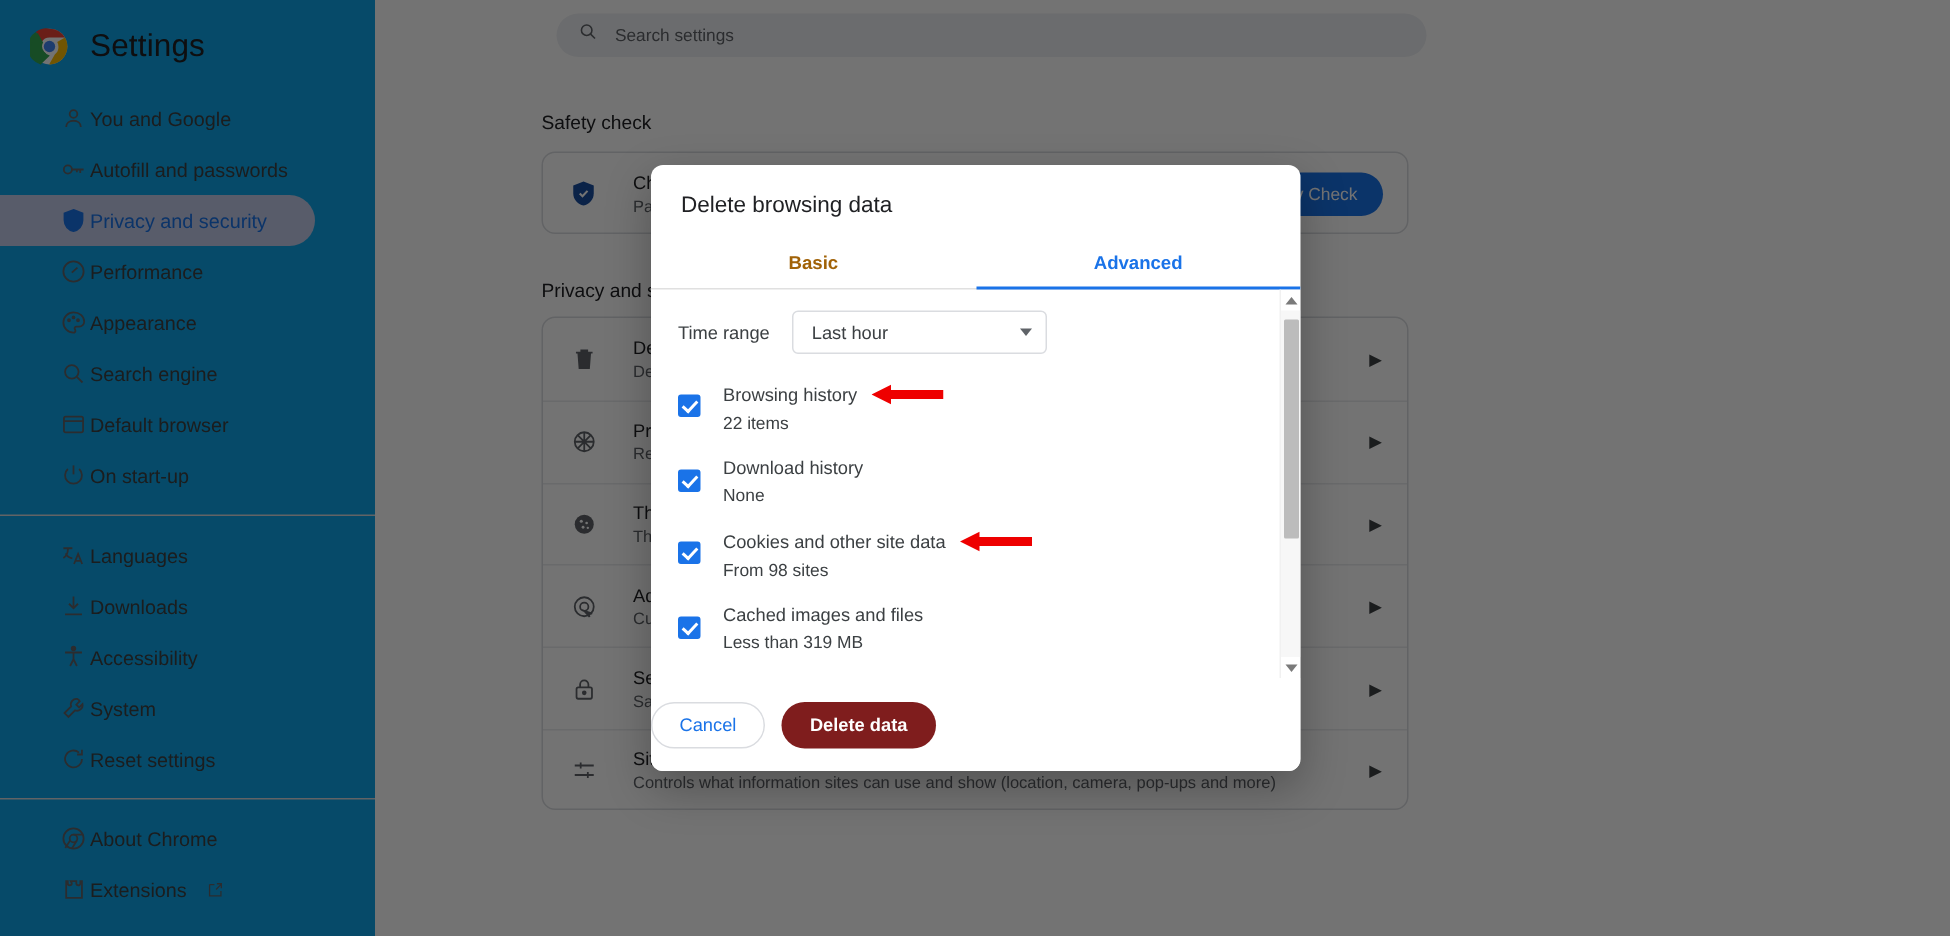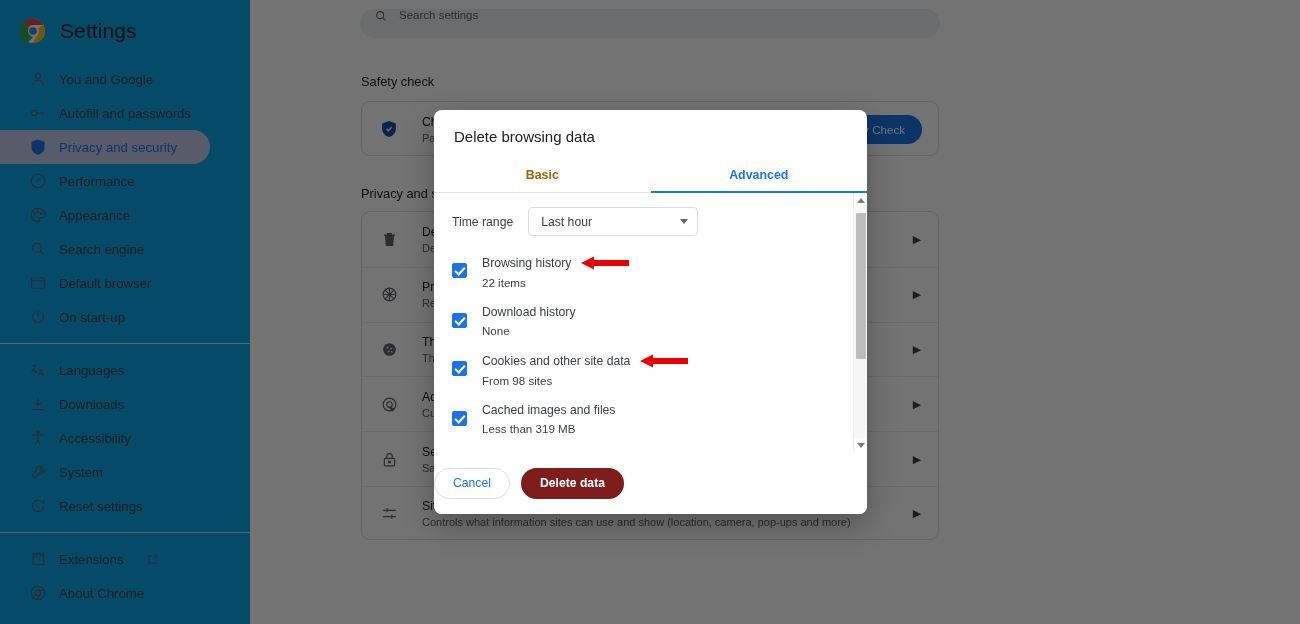--- a/index.html
+++ b/index.html
@@ -15,40 +15,40 @@
   
   .page { position: absolute; inset: 0; }
 
   .sidebar { position: absolute; left: 0; top: 0; width: 250px; height: 624px; background: #0ea5e9; }
   .brand { display: flex; align-items: center; gap: 14px; padding: 10px 0 0 20px; height: 52px; }
   .chrome-logo { width: 26px; height: 26px; flex: none; }
   .brand-title { font-size: 21px; color: #202124; letter-spacing: .1px; }
 
   .nav { margin-top: 10px; }
   .nav-item {
-    display: flex; align-items: center; gap: 12px;
-    height: 34px; padding-left: 28px; margin-right: 40px;
+    display: flex; align-items: center; gap: 2px;
+    height: 34px; padding-left: 39px; margin-right: 40px;
     border-radius: 0 17px 17px 0;
     font-size: 13.2px; color: #3c4043; cursor: pointer;
   }
   .nav-item .ic { width: 19px; height: 19px; flex: none; display: flex; align-items: center; justify-content: center; }
   .nav-item .ic svg { width: 18px; height: 18px; stroke: #5f6368; fill: none; stroke-width: 1.6; }
   .nav-item.active { background: #c3ccea; color: #1a73e8; }
   .nav-item.active .ic svg { stroke: #1a73e8; fill: #1a73e8; }
   .nav-item .lbl { white-space: nowrap; }
   .nav-sep { height: 1px; background: #dadce0; margin: 9px 0 9px 0; }
   .ext-ic { width: 13px; height: 13px; margin-left: 10px; }
   .ext-ic svg { width: 13px; height: 13px; stroke: #5f6368; fill: none; stroke-width: 1.6; }
 
   
   .main { position: absolute; left: 250px; top: 0; right: 0; height: 624px; }
   .search-bar {
-    position: absolute; left: 110px; top: 9px; width: 580px; height: 29px;
+    position: absolute; left: 121px; top: 9px; width: 580px; height: 29px;
     background: #eef0f3; border-radius: 15px;
-    display: flex; gap: 11px; padding-left: 14px;
+    display: flex; align-items: center; gap: 11px; padding-left: 14px;
   }
   .search-bar svg { width: 14px; height: 14px; stroke: #5f6368; fill: none; stroke-width: 1.8; }
   .search-ph { font-size: 11.5px; color: #5f6368; }
 
   .sec-head { position: absolute; left: 111px; font-size: 12.8px; color: #202124; }
   #safety-head { top: 74px; }
   #privacy-head { top: 186px; }
 
   .card {
     position: absolute; left: 111px; width: 578px;
@@ -285,37 +285,37 @@
               </svg>
             </span>
           <span class="lbl">Reset settings</span>
         </div>
 
         <div class="nav-sep"></div>
 
         <div class="nav-item">
           <span class="ic">
               <svg viewBox="0 0 24 24">
+                <circle cx="12" cy="12" r="9"></circle>
+                <circle cx="12" cy="12" r="3.4"></circle>
+                <path d="M12 8.6h8.6M9 13.8L4.7 20.5M15 13.8L10.6 20.8"></path>
+              </svg>
+            </span>
+          <span class="lbl">About Chrome</span>
+        </div>
+        <div class="nav-item">
+          <span class="ic">
+              <svg viewBox="0 0 24 24">
                 <path d="M9.5 4.5h5v2a1.8 1.8 0 1 0 3.6 0v-2h1.4v15H5.5v-15h1.4v2a1.8 1.8 0 1 0 3.6 0z"></path>
               </svg>
             </span>
           <span class="lbl">Extensions</span>
           <span class="ext-ic"><svg viewBox="0 0 24 24">
                 <path d="M5 5h6M5 5v14h14v-6M13 11l6.5-6.5M14 4h5.5V9.5"></path>
               </svg></span>
-        </div>
-        <div class="nav-item">
-          <span class="ic">
-              <svg viewBox="0 0 24 24">
-                <circle cx="12" cy="12" r="9"></circle>
-                <circle cx="12" cy="12" r="3.4"></circle>
-                <path d="M12 8.6h8.6M9 13.8L4.7 20.5M15 13.8L10.6 20.8"></path>
-              </svg>
-            </span>
-          <span class="lbl">About Chrome</span>
         </div>
       </div>
     </div>
 
     <div class="main">
 
       <div class="search-bar">
         <span><svg viewBox="0 0 24 24">
               <circle cx="10.5" cy="10.5" r="6"></circle>
               <path d="M15 15l5 5"></path>

